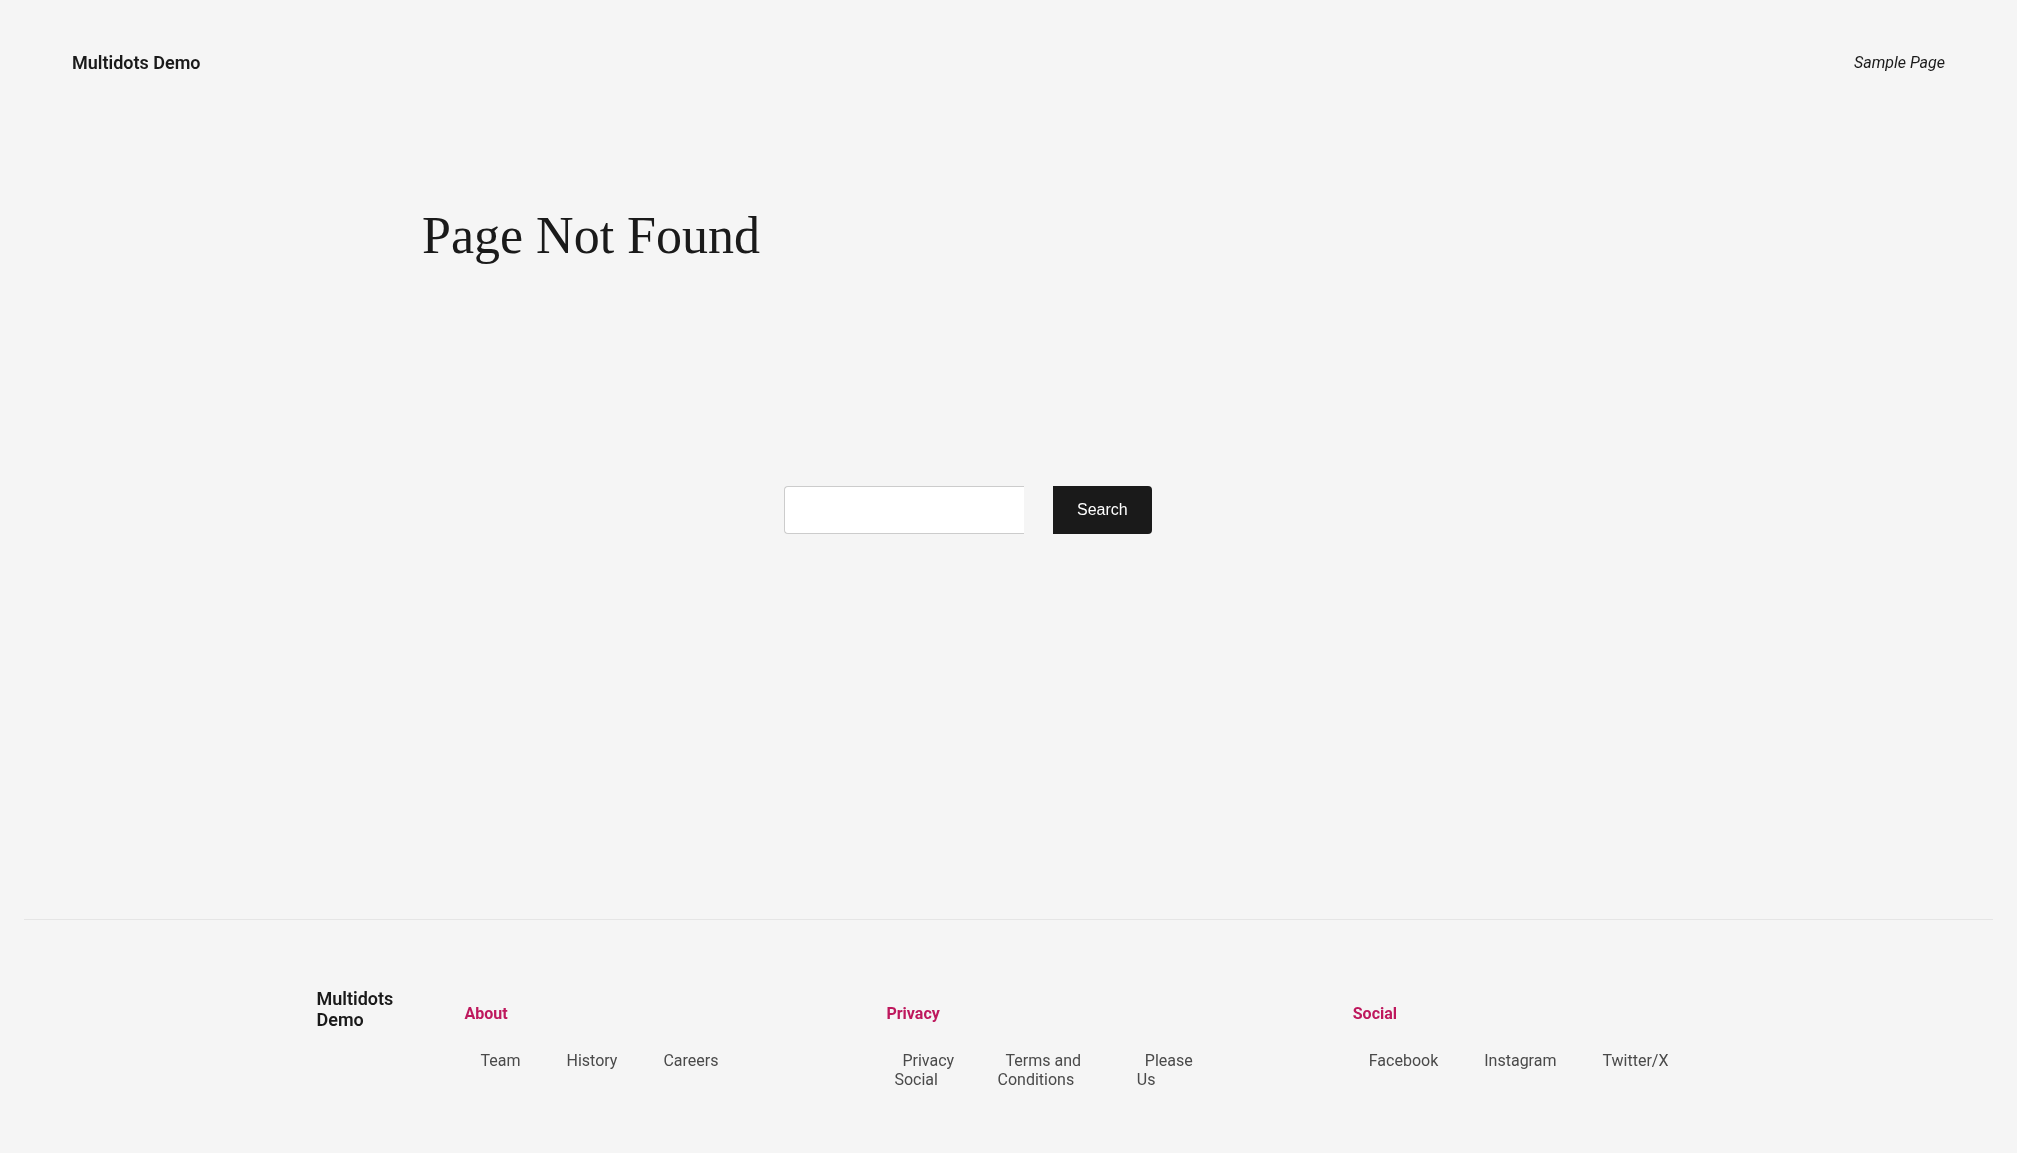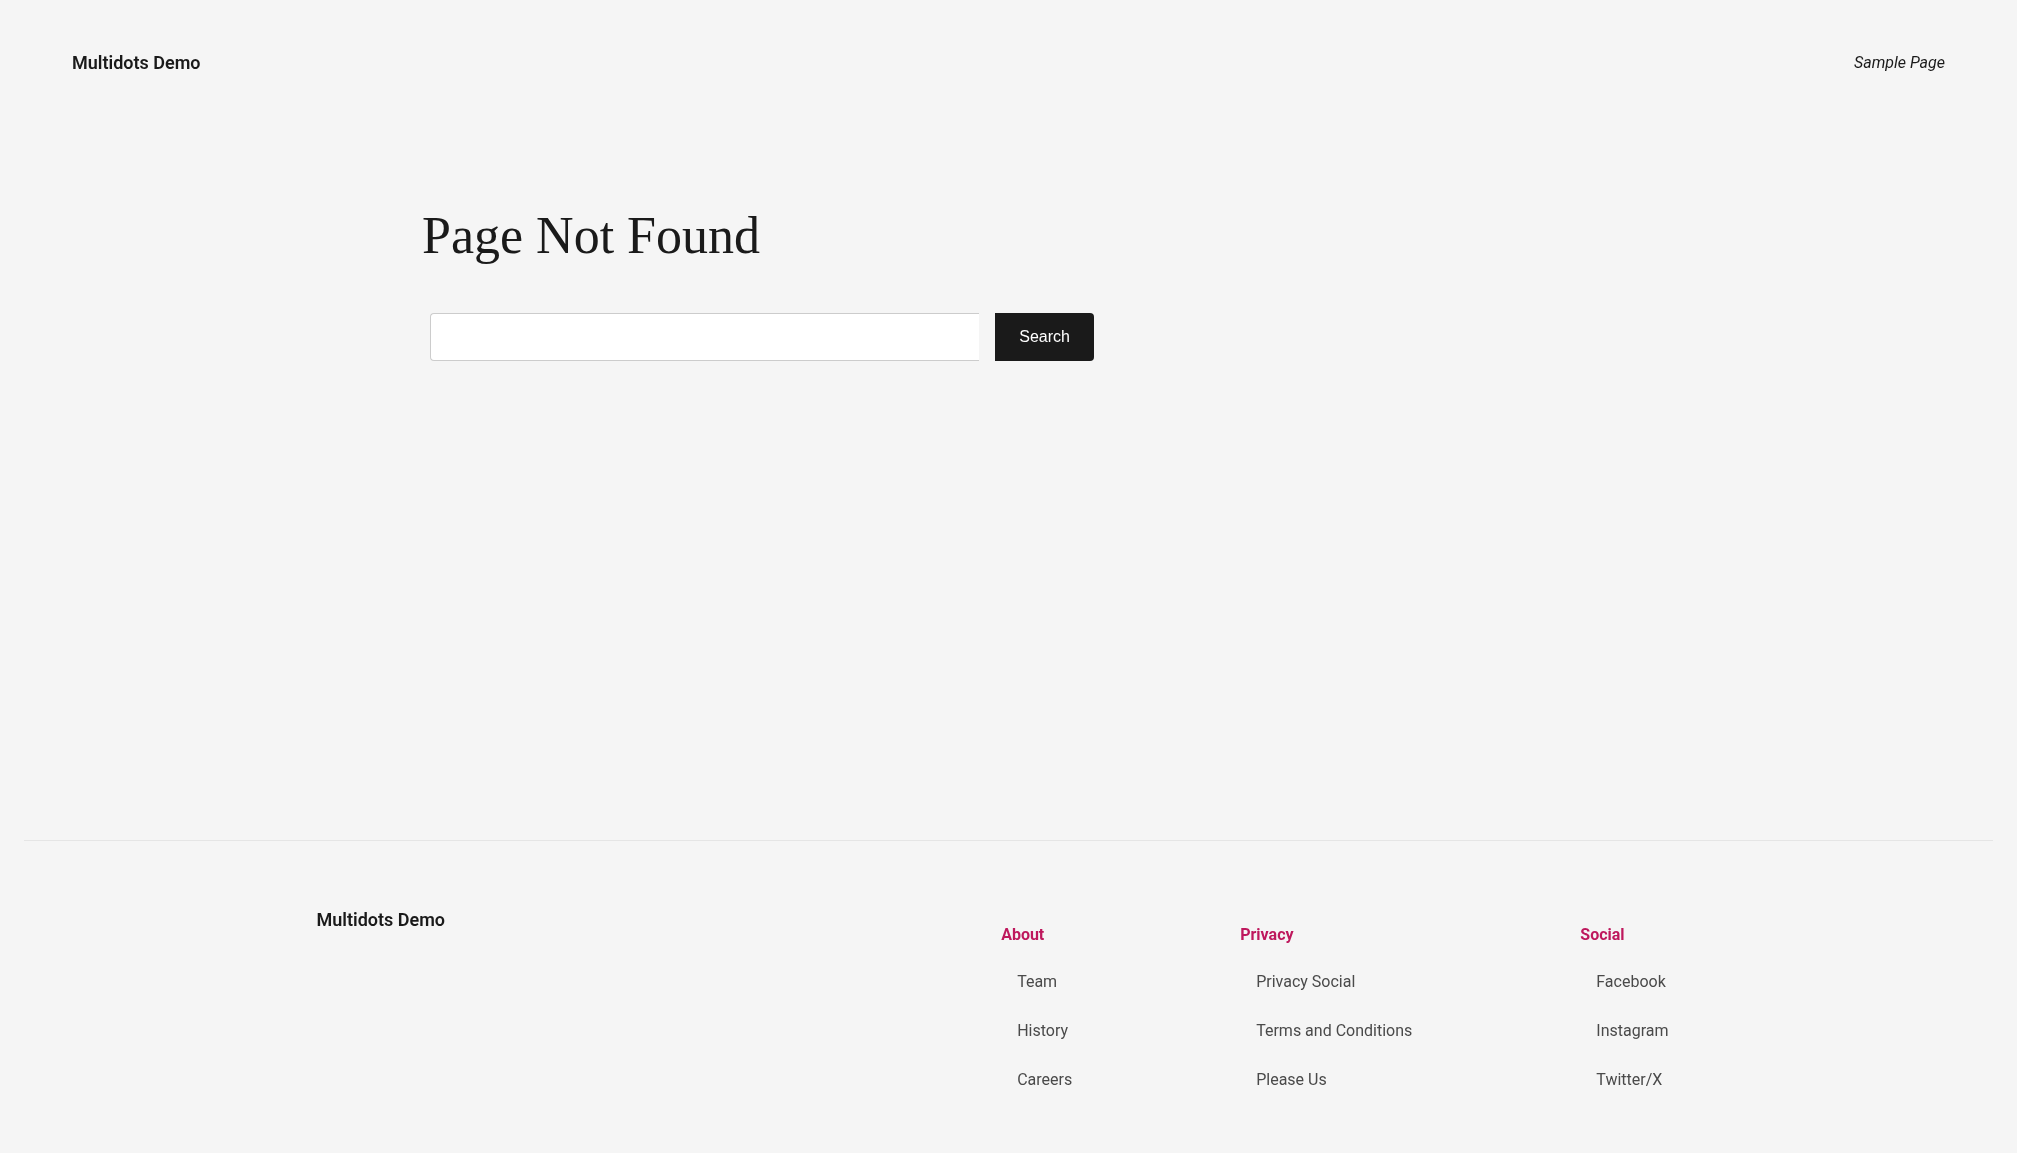--- a/index.html
+++ b/index.html
@@ -37,21 +37,21 @@
       font-size: 16px;
       color: #1a1a1a;
       text-decoration: none;
       font-style: italic;
     }
 
     
     main {
       flex: 1;
       display: flex;
-      flex-direction: column;
+      flex-direction: row;
       justify-content: flex-start;
       padding: 80px 40px 80px 390px;
     }
 
     .page-not-found-title {
       font-family: Georgia, 'Times New Roman', serif;
       font-size: 52px;
       font-weight: 400;
       color: #1a1a1a;
       margin-bottom: 30px;
@@ -62,21 +62,21 @@
       font-size: 16px;
       color: #1a1a1a;
       line-height: 1.7;
       max-width: 670px;
       margin-bottom: 35px;
     }
 
     .search-form {
       display: flex;
       align-items: center;
-      gap: 0;
+      gap: 13px;
       max-width: 680px;
     }
 
     .search-input {
       flex: 1;
       height: 48px;
       padding: 0 16px;
       border: 1px solid #ccc;
       border-right: none;
       border-radius: 4px 0 0 4px;
@@ -127,21 +127,20 @@
     .footer-column-title {
       font-size: 16px;
       font-weight: 700;
       color: #be185d;
       margin-bottom: 20px;
     }
 
     .footer-column ul {
       list-style: none;
       display: flex;
-      flex-direction: column;
       gap: 14px;
     }
 
     .footer-column ul li a {
       font-size: 16px;
       color: #4a4a4a;
       text-decoration: none;
     }
   </style>
 </head>

